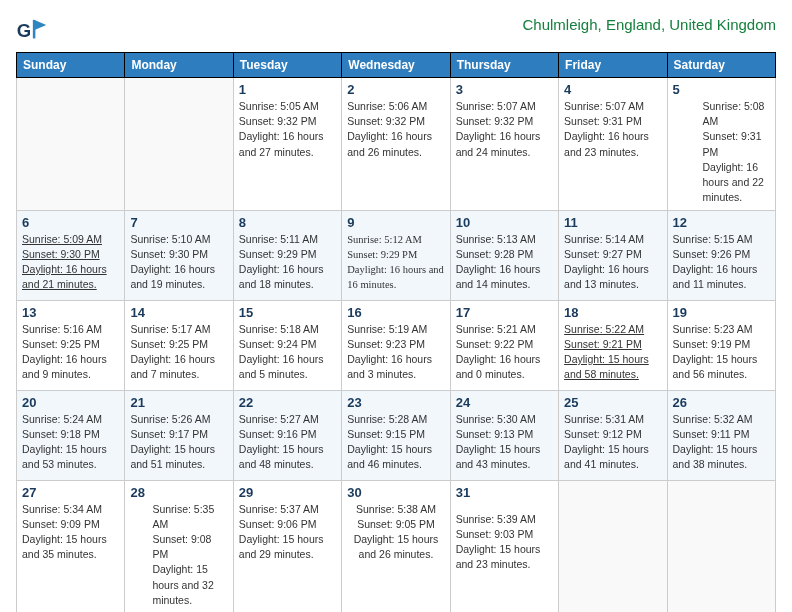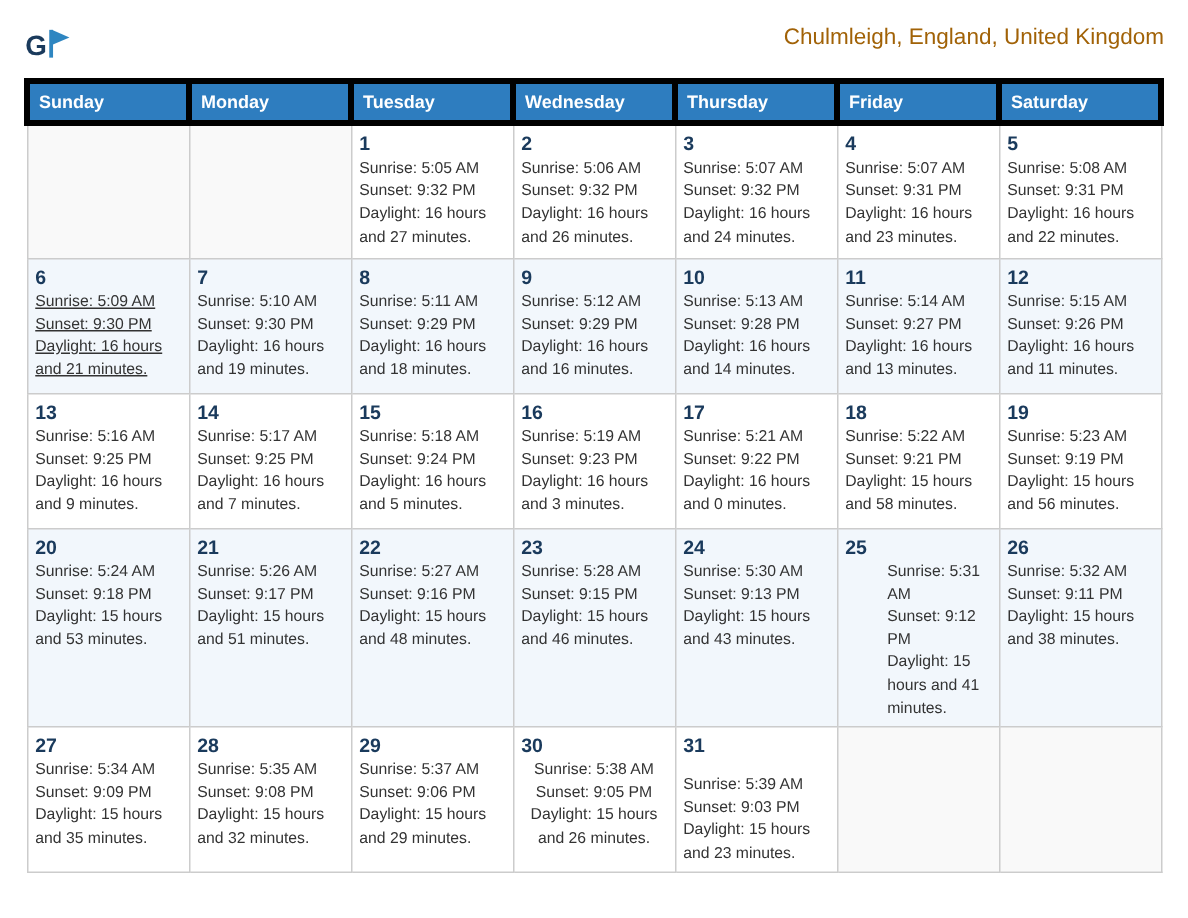--- a/index.html
+++ b/index.html
@@ -38,35 +38,35 @@
       text-align: right;
     }
     .month-title {
       font-size: 36px;
       color: #1a3a5c;
       font-weight: bold;
       line-height: 1.1;
     }
     .location {
       font-size: 15px;
-      color: #a16207;
+      color: #15803d;
     }
     table {
       width: 100%;
       border-collapse: collapse;
       font-size: 11px;
     }
     thead th {
       background: #2e7dbf;
       color: #fff;
       text-align: left;
       padding: 5px 6px;
       font-size: 12px;
       font-weight: bold;
-      border: 4px solid #000000;
+      border: 1px solid #000000;
     }
     tbody td {
       border: 1px solid #ccc;
       vertical-align: top;
       padding: 4px 5px;
       width: calc(100% / 7);
       min-height: 80px;
       height: 90px;
     }
     .day-num {
@@ -144,21 +144,21 @@
 Daylight: 16 hours and 24 minutes.</div>
         </td>
         <td>
           <div class="day-num">4</div>
           <div class="day-info" style="white-space: pre-line;">Sunrise: 5:07 AM
 Sunset: 9:31 PM
 Daylight: 16 hours and 23 minutes.</div>
         </td>
         <td>
           <div class="day-num">5</div>
-          <div class="day-info" style="white-space: pre-line;">Sunrise: 5:08 AM
+          <div class="day-info" style="white-space: pre-line; margin-left: 30px;">Sunrise: 5:08 AM
 Sunset: 9:31 PM
 Daylight: 16 hours and 22 minutes.</div>
         </td>
       </tr>
       <tr>
         <td>
           <div class="day-num">6</div>
           <div class="day-info" style="white-space: pre-line; text-decoration: underline;">Sunrise: 5:09 AM
 Sunset: 9:30 PM
 Daylight: 16 hours and 21 minutes.</div>
@@ -170,21 +170,21 @@
 Daylight: 16 hours and 19 minutes.</div>
         </td>
         <td>
           <div class="day-num">8</div>
           <div class="day-info" style="white-space: pre-line;">Sunrise: 5:11 AM
 Sunset: 9:29 PM
 Daylight: 16 hours and 18 minutes.</div>
         </td>
         <td>
           <div class="day-num">9</div>
-          <div class="day-info" style="white-space: pre-line;">Sunrise: 5:12 AM
+          <div class="day-info" style="white-space: pre-line; font-family: Liberation Serif, serif;">Sunrise: 5:12 AM
 Sunset: 9:29 PM
 Daylight: 16 hours and 16 minutes.</div>
         </td>
         <td>
           <div class="day-num">10</div>
           <div class="day-info" style="white-space: pre-line;">Sunrise: 5:13 AM
 Sunset: 9:28 PM
 Daylight: 16 hours and 14 minutes.</div>
         </td>
         <td>
@@ -226,21 +226,21 @@
 Daylight: 16 hours and 3 minutes.</div>
         </td>
         <td>
           <div class="day-num">17</div>
           <div class="day-info" style="white-space: pre-line;">Sunrise: 5:21 AM
 Sunset: 9:22 PM
 Daylight: 16 hours and 0 minutes.</div>
         </td>
         <td>
           <div class="day-num">18</div>
-          <div class="day-info" style="white-space: pre-line;">Sunrise: 5:22 AM
+          <div class="day-info" style="white-space: pre-line; text-decoration: underline;">Sunrise: 5:22 AM
 Sunset: 9:21 PM
 Daylight: 15 hours and 58 minutes.</div>
         </td>
         <td>
           <div class="day-num">19</div>
           <div class="day-info" style="white-space: pre-line;">Sunrise: 5:23 AM
 Sunset: 9:19 PM
 Daylight: 15 hours and 56 minutes.</div>
         </td>
       </tr>
@@ -270,41 +270,41 @@
 Daylight: 15 hours and 46 minutes.</div>
         </td>
         <td>
           <div class="day-num">24</div>
           <div class="day-info" style="white-space: pre-line;">Sunrise: 5:30 AM
 Sunset: 9:13 PM
 Daylight: 15 hours and 43 minutes.</div>
         </td>
         <td>
           <div class="day-num">25</div>
-          <div class="day-info" style="white-space: pre-line; margin-left: 28px;">Sunrise: 5:31 AM
+          <div class="day-info" style="white-space: pre-line;">Sunrise: 5:31 AM
 Sunset: 9:12 PM
 Daylight: 15 hours and 41 minutes.</div>
         </td>
         <td>
           <div class="day-num">26</div>
           <div class="day-info" style="white-space: pre-line;">Sunrise: 5:32 AM
 Sunset: 9:11 PM
 Daylight: 15 hours and 38 minutes.</div>
         </td>
       </tr>
       <tr>
         <td>
           <div class="day-num">27</div>
           <div class="day-info" style="white-space: pre-line;">Sunrise: 5:34 AM
 Sunset: 9:09 PM
 Daylight: 15 hours and 35 minutes.</div>
         </td>
         <td>
           <div class="day-num">28</div>
-          <div class="day-info" style="white-space: pre-line;">Sunrise: 5:35 AM
+          <div class="day-info" style="white-space: pre-line; margin-left: 22px;">Sunrise: 5:35 AM
 Sunset: 9:08 PM
 Daylight: 15 hours and 32 minutes.</div>
         </td>
         <td>
           <div class="day-num">29</div>
           <div class="day-info" style="white-space: pre-line;">Sunrise: 5:37 AM
 Sunset: 9:06 PM
 Daylight: 15 hours and 29 minutes.</div>
         </td>
         <td>

